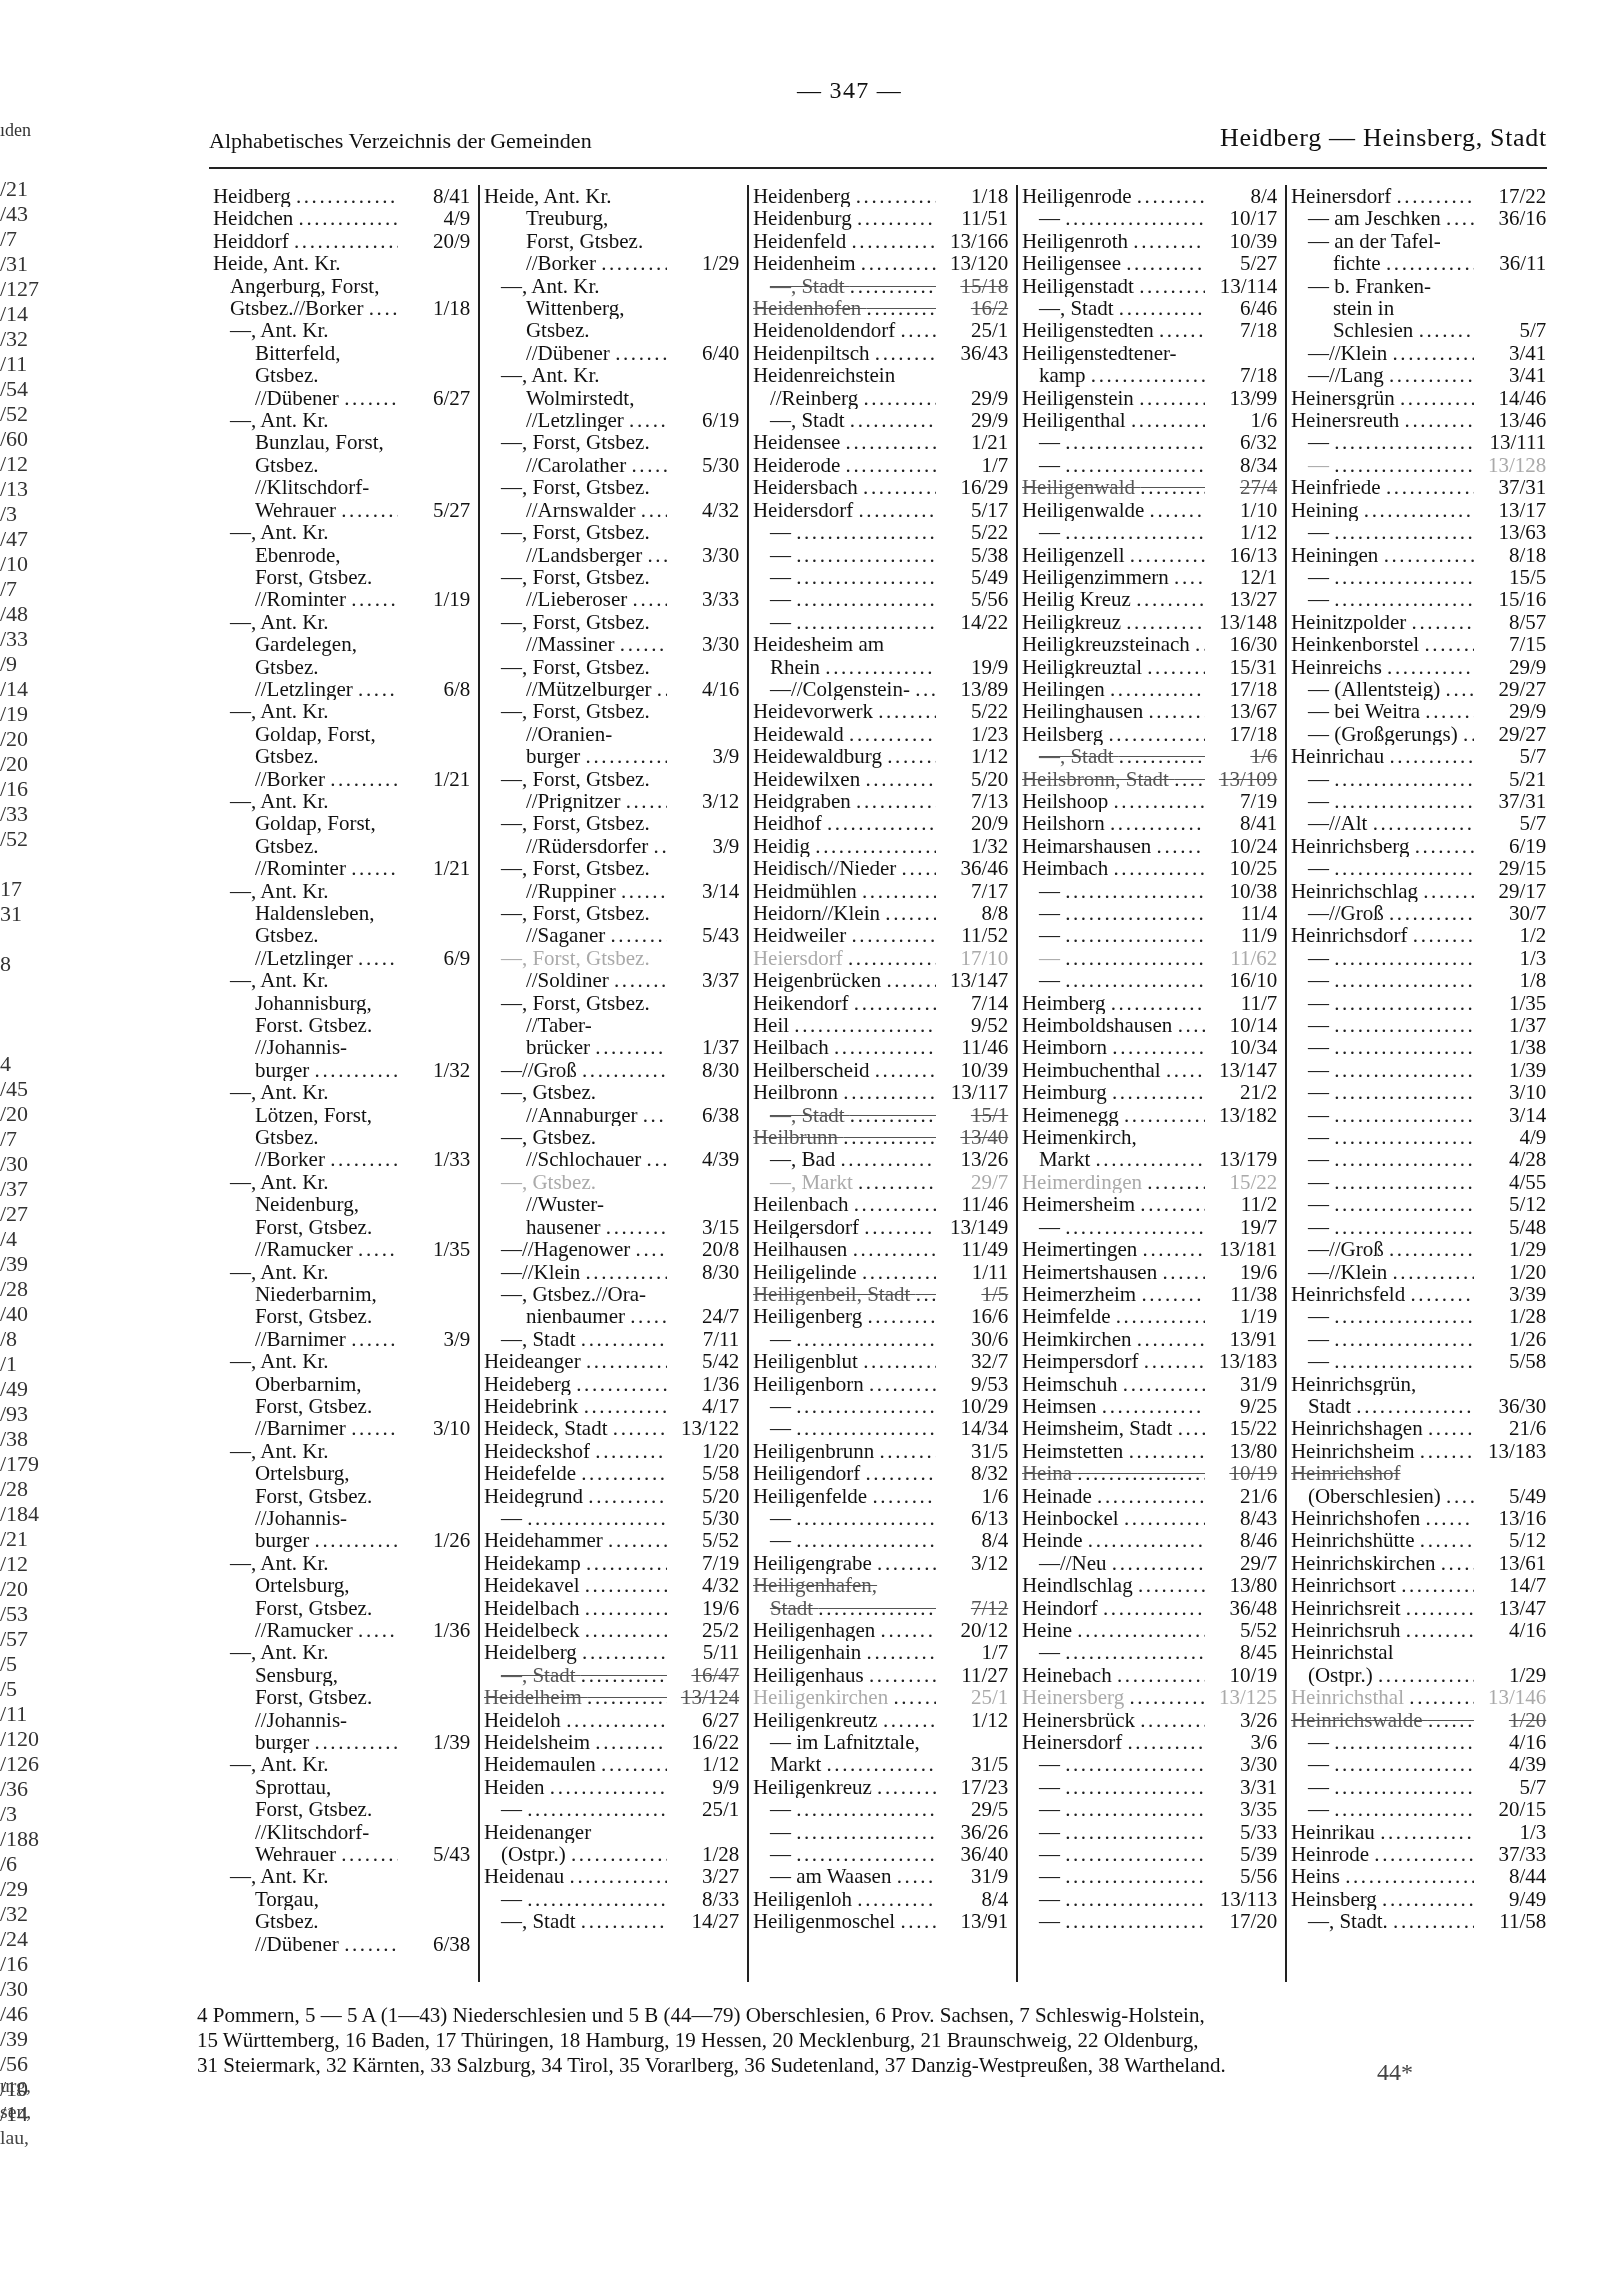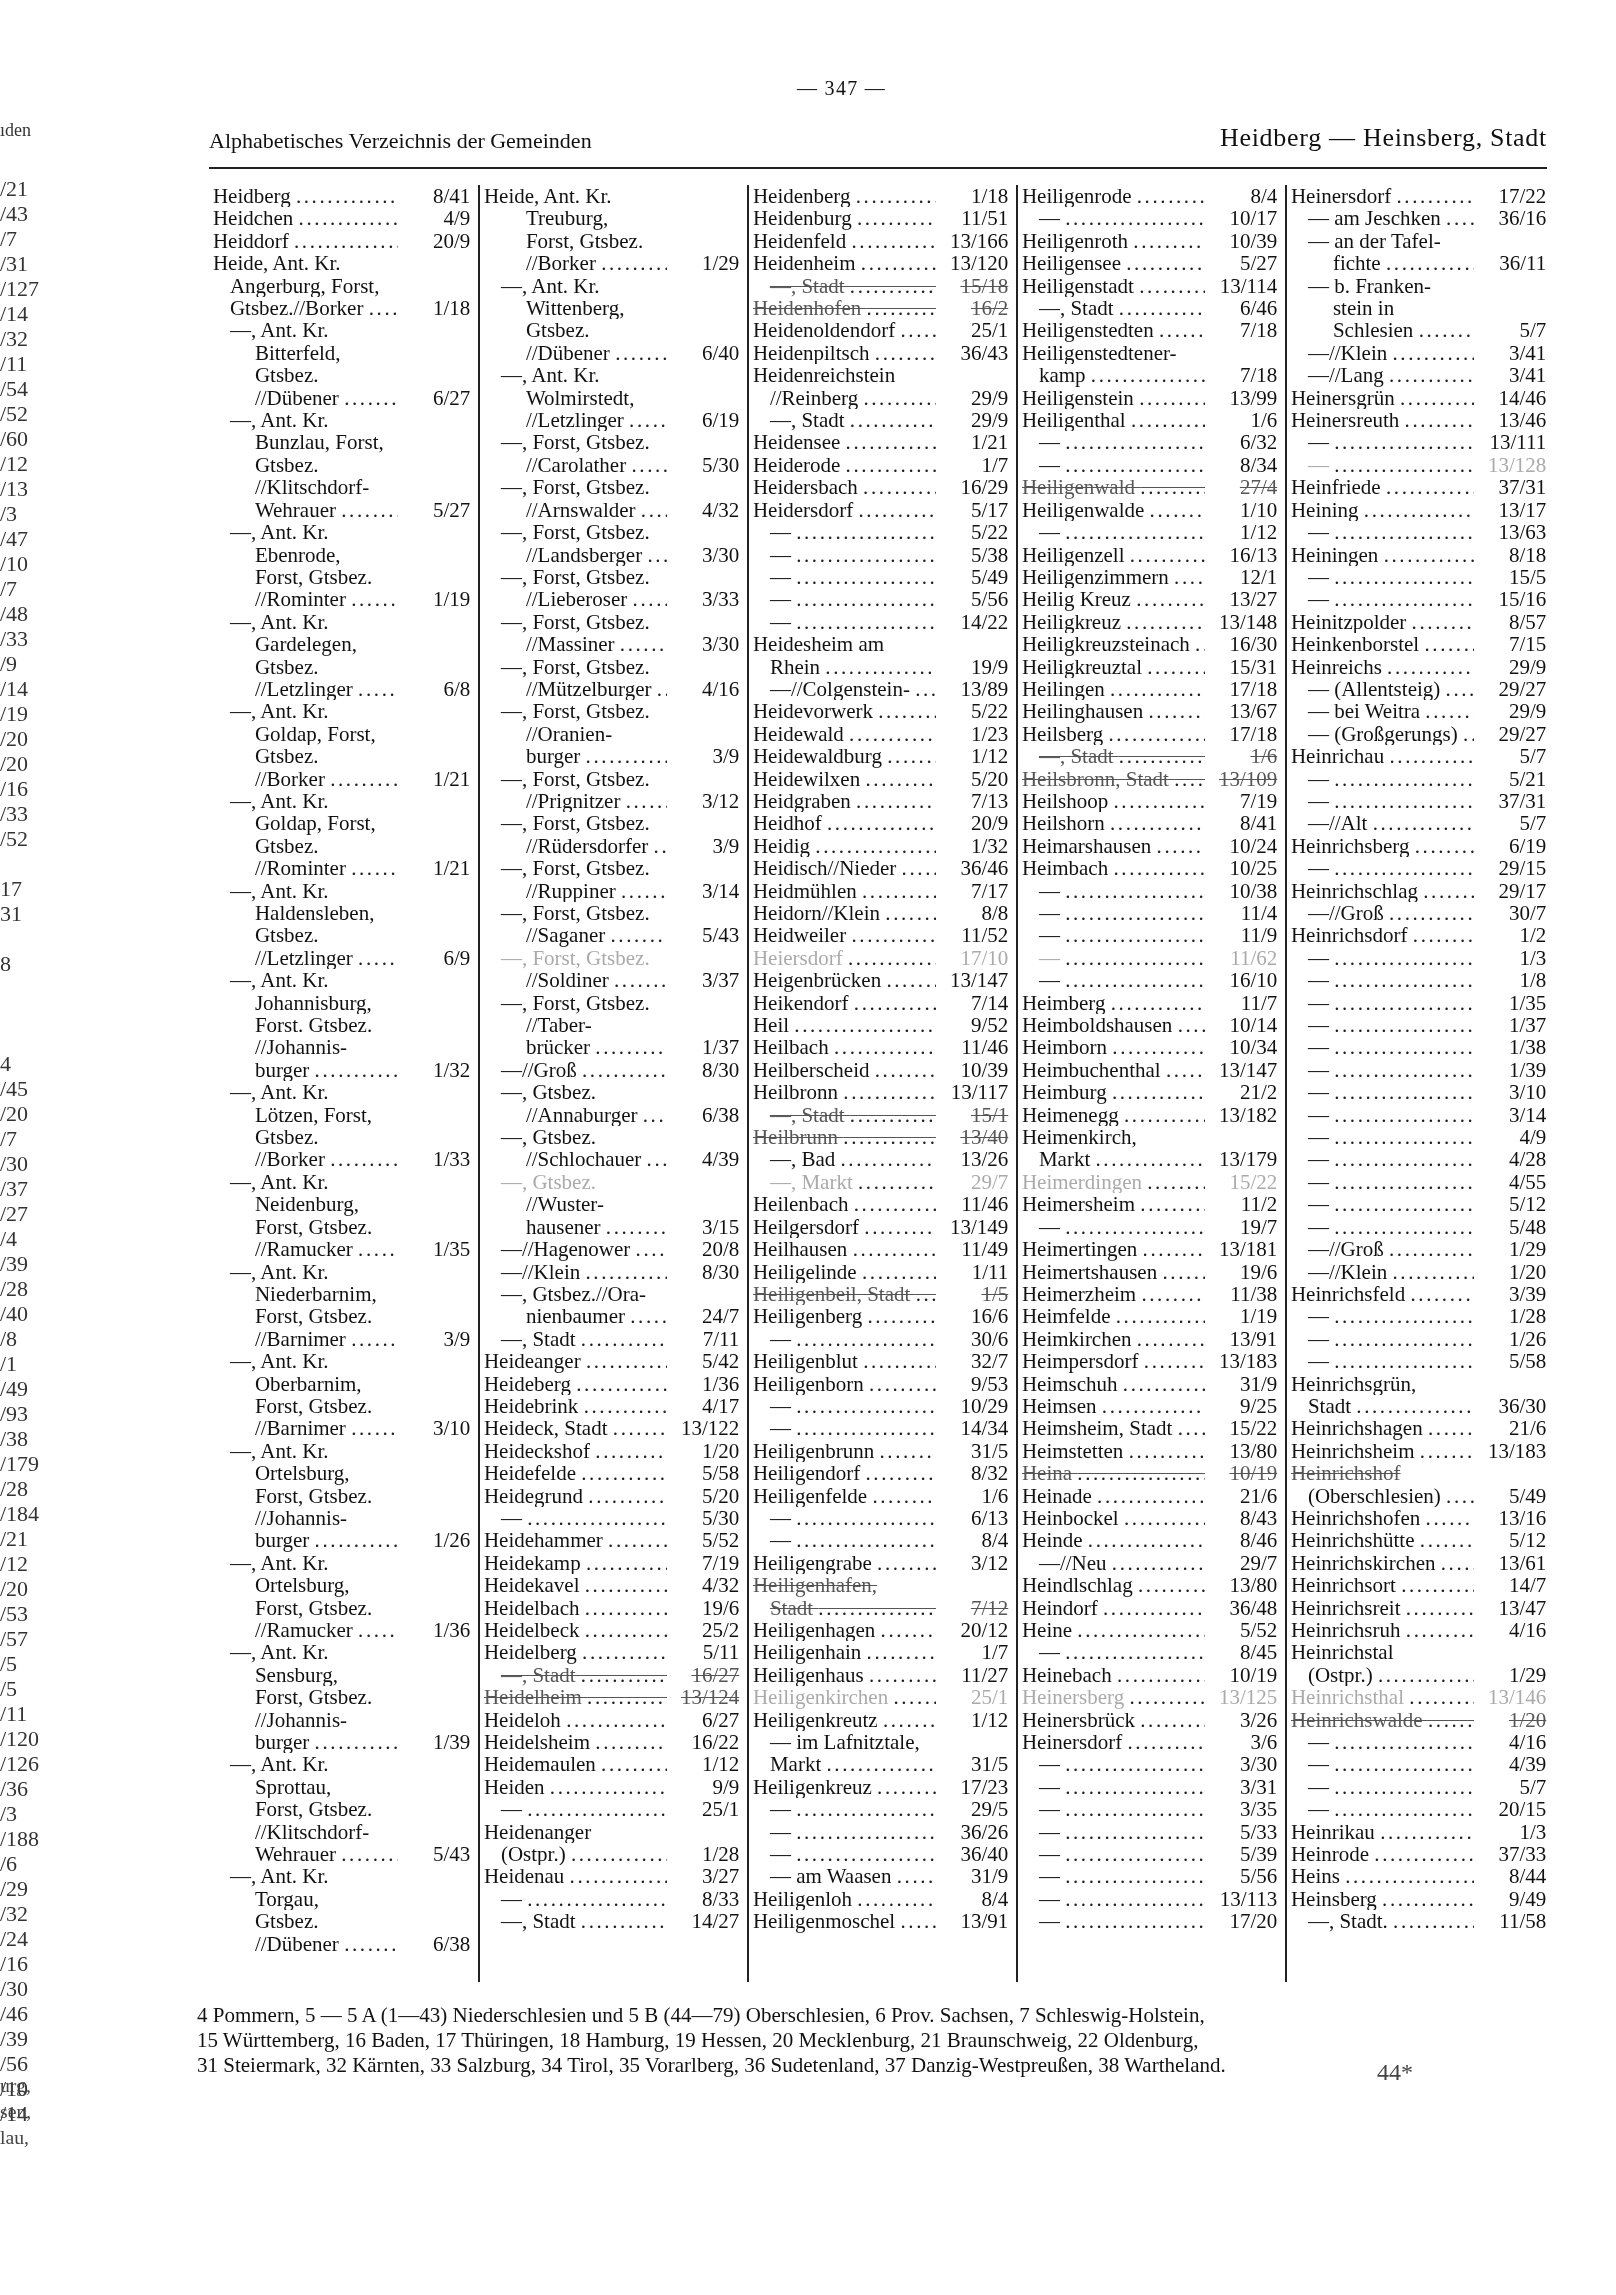--- a/index.html
+++ b/index.html
@@ -10,21 +10,21 @@
   .margin-frag {
     position: absolute; left: 0; top: 118px; width: 72px;
     font-size: 22px; line-height: 25px; color: #333;
   }
   .margin-frag .m-title { font-size: 18px; margin-bottom: 33px; display: block; }
   .margin-frag .m-line { display: block; white-space: nowrap; }
   .margin-bottom { position: absolute; left: 0; top: 2072px; width: 72px; font-size: 19.7px; line-height: 26px; color: #444; }
   .margin-bottom span { display:block; }
 
   .page-number {
-    position: absolute; left: 797px; top: 77px; font-size: 20px; letter-spacing: 1.3px;
+    position: absolute; left: 797px; top: 77px; font-size: 24px; letter-spacing: 1.3px;
   }
   .running-head {
     position: absolute; left: 209px; top: 128px; width: 1338px; height: 39px;
     border-bottom: 2.6px solid #222;
   }
   .running-head .rh-left { position: absolute; left: 0; top: 0; font-size: 22px; }
   .running-head .rh-right { position: absolute; right: 0; top: -5.2px; font-size: 26px; font-weight: normal; letter-spacing: 0.7px; }
 
   .columns {
     position: absolute; left: 209px; top: 185px; width: 1344px; height: 1797px;
@@ -727,21 +727,21 @@
       <div class="entry ind0">
         <span class="name">Heidelbeck <span class="dots">..........................</span></span>
         <span class="ref">25/2</span>
       </div>
       <div class="entry ind0">
         <span class="name">Heidelberg <span class="dots">..........................</span></span>
         <span class="ref">5/11</span>
       </div>
       <div class="entry ind1 struck">
         <span class="name">—, Stadt <span class="dots">..........................</span></span>
-        <span class="ref">16/27</span>
+        <span class="ref">16/47</span>
       </div>
       <div class="entry ind0 struck">
         <span class="name">Heidelheim <span class="dots">..........................</span></span>
         <span class="ref">13/124</span>
       </div>
       <div class="entry ind0">
         <span class="name">Heideloh <span class="dots">..........................</span></span>
         <span class="ref">6/27</span>
       </div>
       <div class="entry ind0">

